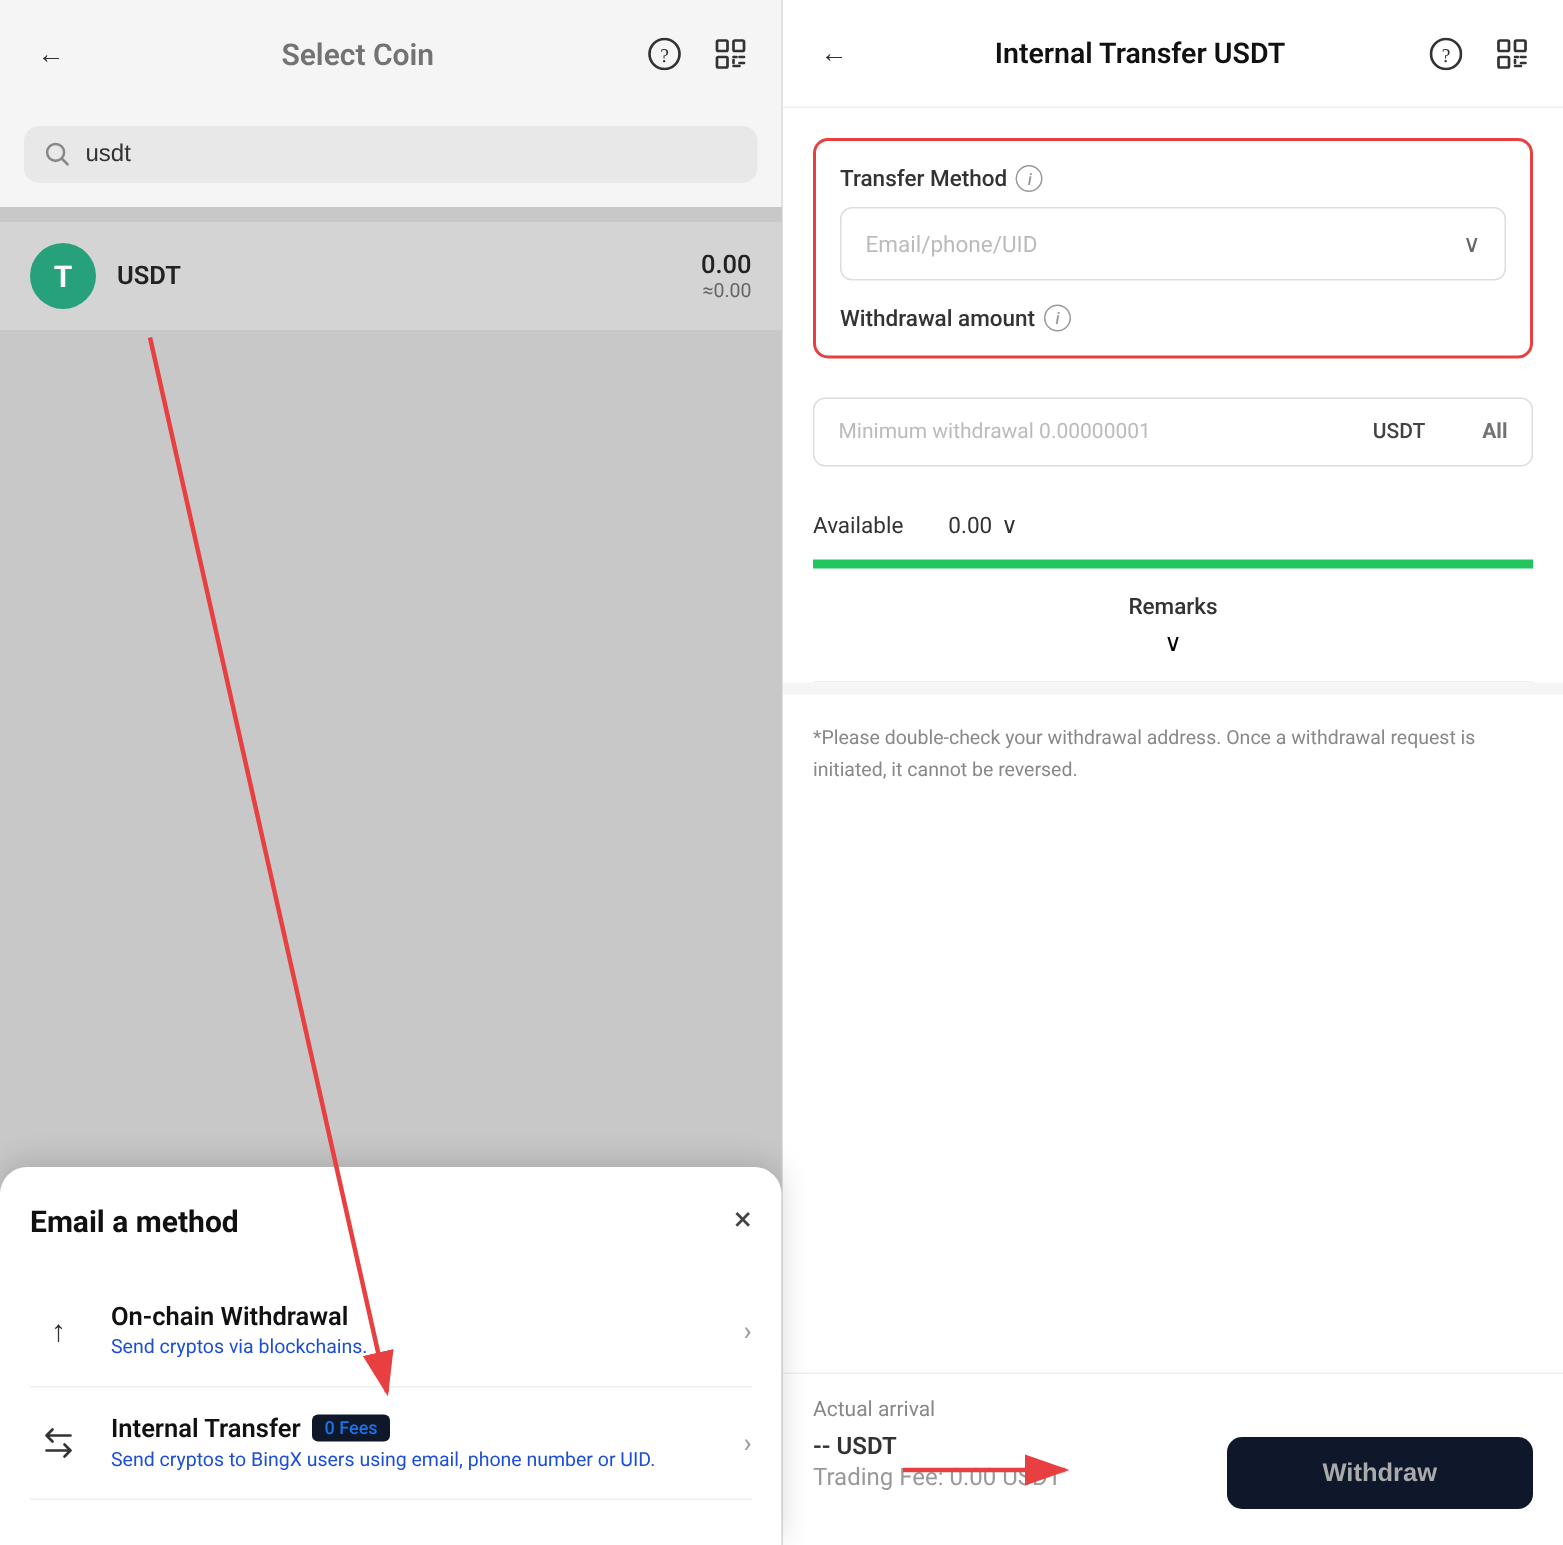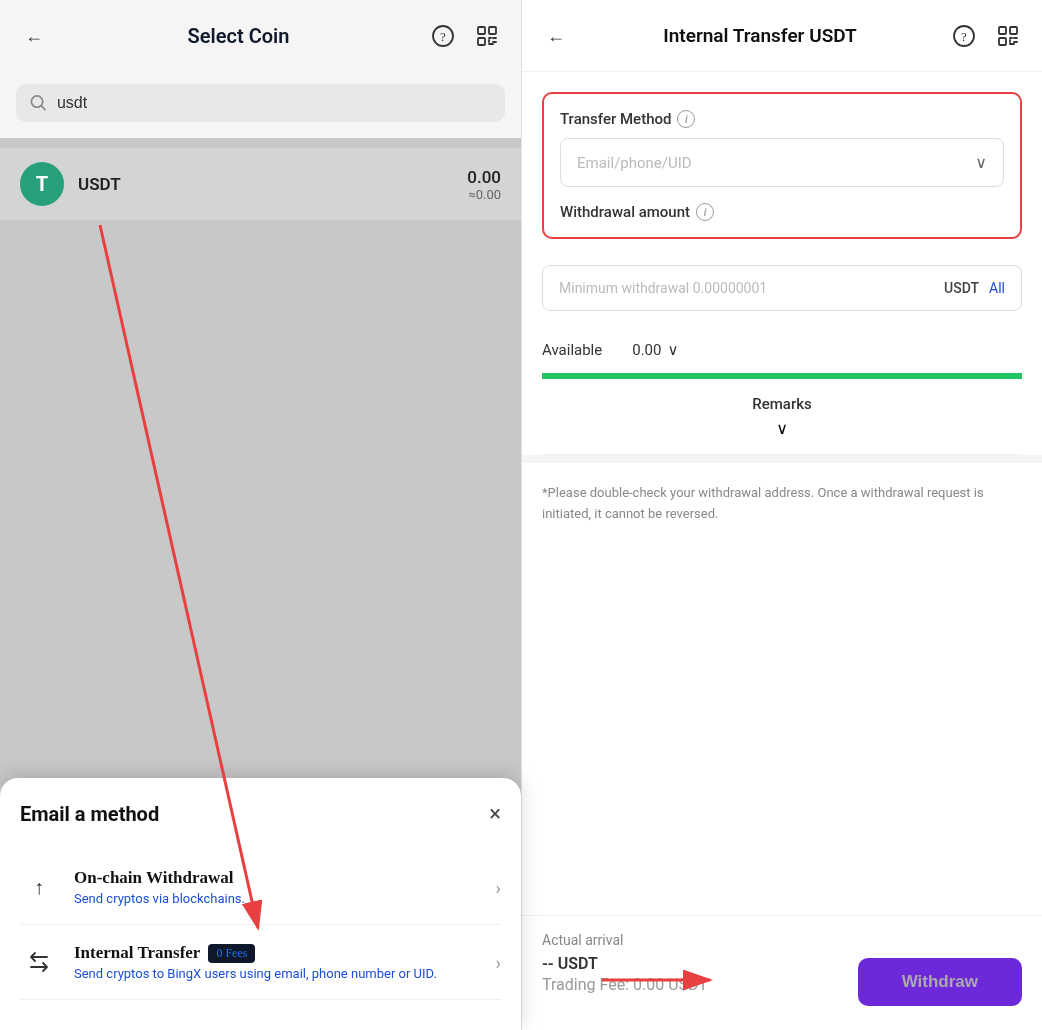--- a/index.html
+++ b/index.html
@@ -27,21 +27,21 @@
       display: flex;
       align-items: center;
       justify-content: space-between;
       padding: 18px 20px;
       height: 72px;
     }
 
     .left-header-center {
       font-size: 20px;
       font-weight: 600;
-      color: #0f172a;
+      color: #737373;
     }
 
     .left-header-icons {
       display: flex;
       gap: 16px;
       align-items: center;
     }
 
     .icon-btn {
       width: 28px;
@@ -182,23 +182,22 @@
 
     .method-info {
       flex: 1;
     }
 
     .method-name {
       font-size: 17px;
       font-weight: 600;
       color: #111;
       display: flex;
-      align-items: flex-end;
+      align-items: flex-start;
       gap: 8px;
-      font-family: Liberation Serif, serif;
     }
 
     .badge-fee {
       background: #0f172a;
       color: #1a73e8;
       font-size: 12px;
       font-weight: 500;
       padding: 2px 8px;
       border-radius: 4px;
     }
@@ -349,23 +348,24 @@
     }
 
     .amount-currency {
       font-size: 14px;
       color: #444;
       font-weight: 500;
     }
 
     .amount-all {
       font-size: 14px;
-      color: #1d4ed8;
-      font-weight: 400;
-      cursor: pointer;
+      color: #737373;
+      font-weight: 700;
+      cursor: pointer;
+      margin-left: 28px;
     }
 
     .available-row {
       display: flex;
       justify-content: flex-start;
       align-items: center;
       padding: 14px 0;
       border-bottom: 6px solid #22c55e;
       gap: 30px;
     }
@@ -438,25 +438,25 @@
     }
 
     .footer-row {
       display: flex;
       align-items: flex-end;
       justify-content: space-between;
       position: relative;
     }
 
     .withdraw-btn {
-      background: #6d28d9;
+      background: #0f172a;
       color: #aaa;
       border: none;
       border-radius: 10px;
-      padding: 14px 44px;
+      padding: 14px 64px;
       font-size: 17px;
       font-weight: 600;
       cursor: pointer;
     }
   </style>
 </head>
 <body>
 
 <div class="left-panel">
 

